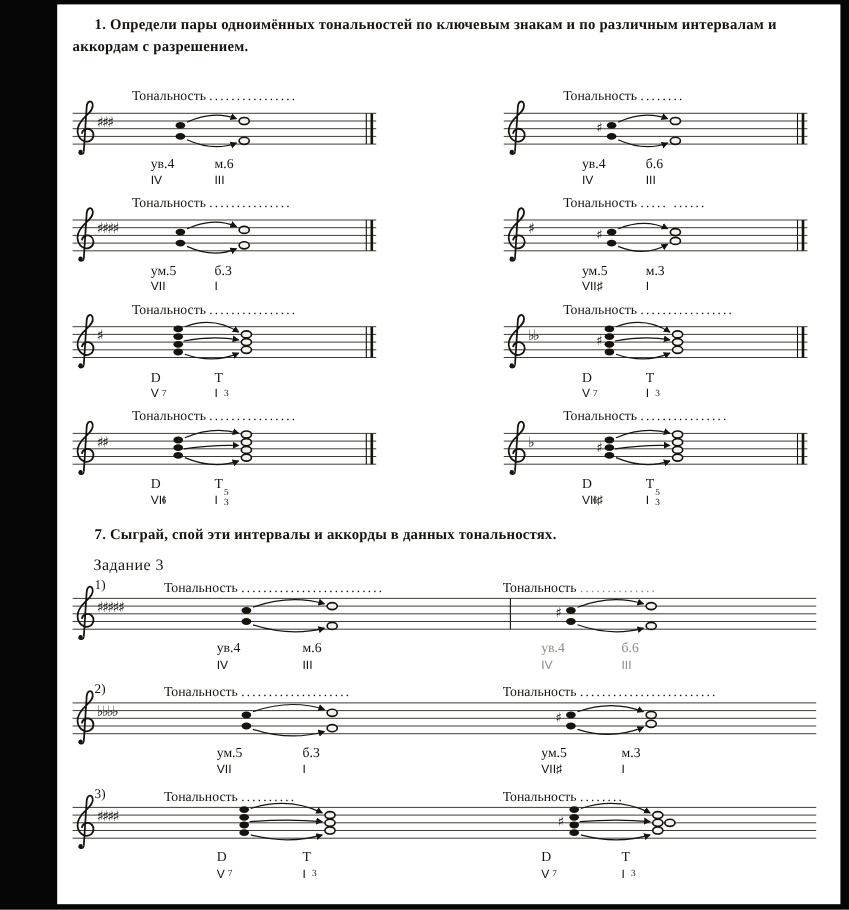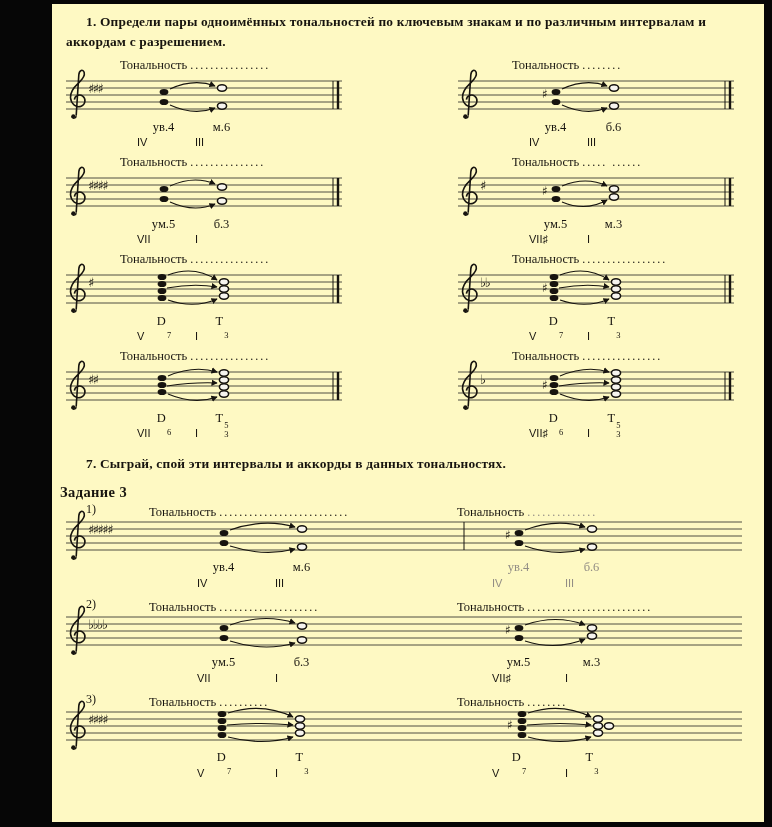--- a/index.html
+++ b/index.html
@@ -3,38 +3,38 @@
 <meta charset="utf-8">
 <style>
   html,body{margin:0;padding:0}
   body{
     width:772px;height:827px;position:relative;overflow:hidden;
     background:#060606;
     font-family:"Liberation Serif",serif;color:#17140f;
   }
   .paper{
     position:absolute;left:52px;top:4px;width:712px;height:818px;
-    background:#fef9c3;overflow:hidden;
+    background:#ffffff;overflow:hidden;
   }
   .para{
     margin:8px 16px 2px 14px;text-indent:20px;
     font-weight:700;font-size:13.4px;line-height:1.5;letter-spacing:.2px;
   }
   .task-title{
-    margin:10px 0 2px 8px;font-weight:700;font-size:14.5px;letter-spacing:.4px;
+    margin:10px 0 2px 33px;font-weight:400;font-size:14.5px;letter-spacing:.4px;
   }
   .grid{
-    margin:6px 0 0 12px;display:grid;
+    margin:28px 0 0 12px;display:grid;
     grid-template-columns:392px 308px;grid-auto-rows:97px;
   }
   .sys{position:relative;width:300px;height:97px}
   .ton{position:absolute;left:56px;top:0;font-size:12.5px;white-space:nowrap}
   .dots{letter-spacing:2px;font-size:12px}
   .staff{position:absolute;left:0;top:7px;width:280px;height:60px}
-  .n{position:absolute;top:62px;width:54px;text-align:center;font-size:12.5px;white-space:nowrap}
+  .n{position:absolute;top:62px;width:54px;font-size:12.5px;white-space:nowrap}
   .d{position:absolute;top:78px;width:54px;text-align:left;font-size:11px;
      font-family:Liberation Sans, sans-serif}
   .n1,.d1{left:73px}
   .n2,.d2{left:131px}
   .ss{display:inline-flex;flex-direction:column;vertical-align:-6px;margin-left:1px}
   .ss i{font-style:normal;font-size:8.5px;line-height:1}
   
   .wwrap{margin:4px 0 0 12px}
   .wsys{position:relative;width:695px;height:95px}
   .mark{position:absolute;left:22px;top:-3px;font-size:12px}

